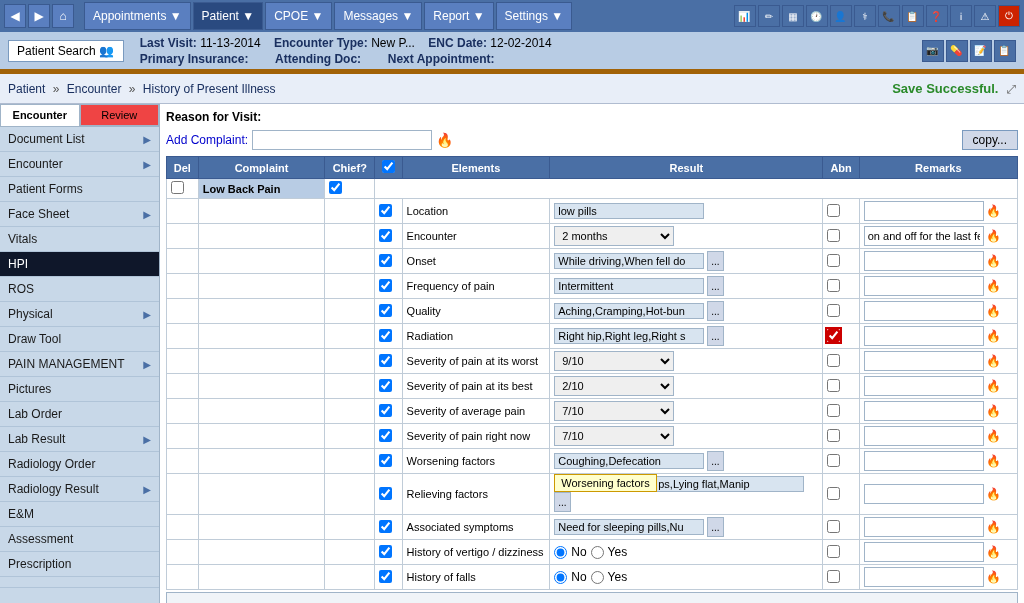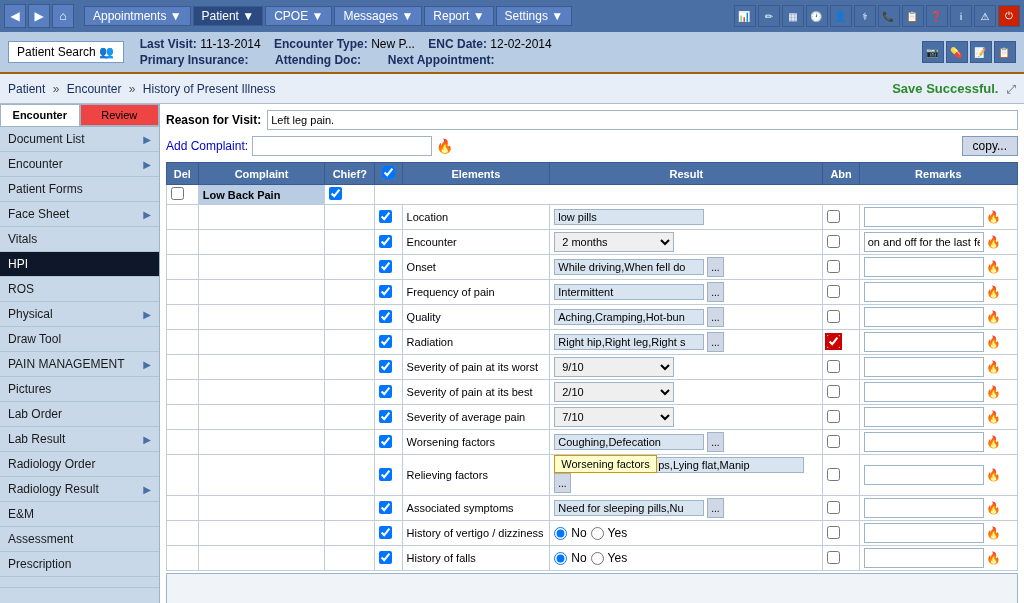--- a/index.html
+++ b/index.html
@@ -14,35 +14,35 @@
       padding: 0 4px;
       gap: 2px;
     }
     .nav-btn {
       background: #5a7fc0;
       color: white;
       border: 1px solid #3a5a90;
       padding: 2px 8px;
       cursor: pointer;
       font-size: 12px;
-      height: 20px;
+      height: 28px;
       display: flex; align-items: center; gap: 2px;
     }
     .nav-btn.active { background: #2a4a80; }
     .nav-arrow { background: #5a7fc0; border: 1px solid #3a5a90; color: white; width: 22px; height: 24px; display: flex; align-items: center; justify-content: center; cursor: pointer; }
 
     
     .patient-bar {
       background: #b8cce4;
       display: flex;
       align-items: center;
       height: 42px;
       padding: 2px 8px;
       gap: 16px;
-      border-bottom: 2px solid #a16207;
+      border-bottom: 5px solid #a16207;
     }
     .patient-search-btn {
       background: white;
       border: 1px solid #7a9abf;
       padding: 3px 8px;
       cursor: pointer;
       font-size: 11px;
       display: flex; align-items: center; gap: 4px;
     }
     .patient-info {
@@ -402,21 +402,20 @@
     <div class="sidebar-item">
       
       
     </div>
   </div>
 
   <div class="content">
 
     <div class="reason-bar">
       <span class="reason-label">Reason for Visit:</span>
-      <input type="text" class="reason-input" value="Left leg pain." style="">
     </div>
 
     <div class="add-complaint-row">
       <a class="add-complaint-link">Add Complaint:</a>
       <input type="text" class="add-complaint-input" value="" style="">
       <span class="fire-icon">🔥</span>
       <button class="copy-btn">copy...</button>
     </div>
 
     <table class="main-table">
@@ -600,20 +599,37 @@
               <option>7/10</option><option>6/10</option><option>8/10</option>
             </select>
           </td>
           <td><input type="checkbox" style=""></td>
           <td>
             <input type="text" style="width: 120px;" value="">
             <span class="fire-small">🔥</span>
           </td>
         </tr>
 
+        <tr>
+          <td></td>
+          <td></td>
+          <td></td>
+          <td><input type="checkbox" checked="" style=""></td>
+          <td>Severity of pain right now</td>
+          <td>
+            <select>
+              <option>7/10</option><option>6/10</option><option>8/10</option>
+            </select>
+          </td>
+          <td><input type="checkbox" style=""></td>
+          <td>
+            <input type="text" style="width: 120px;" value="">
+            <span class="fire-small">🔥</span>
+          </td>
+        </tr>
 
         <tr>
           <td></td>
           <td></td>
           <td></td>
           <td><input type="checkbox" checked="" style=""></td>
           <td>Worsening factors</td>
           <td>
             <span class="result-text">Coughing,Defecation</span>
             <button class="ellipsis-btn">...</button>

